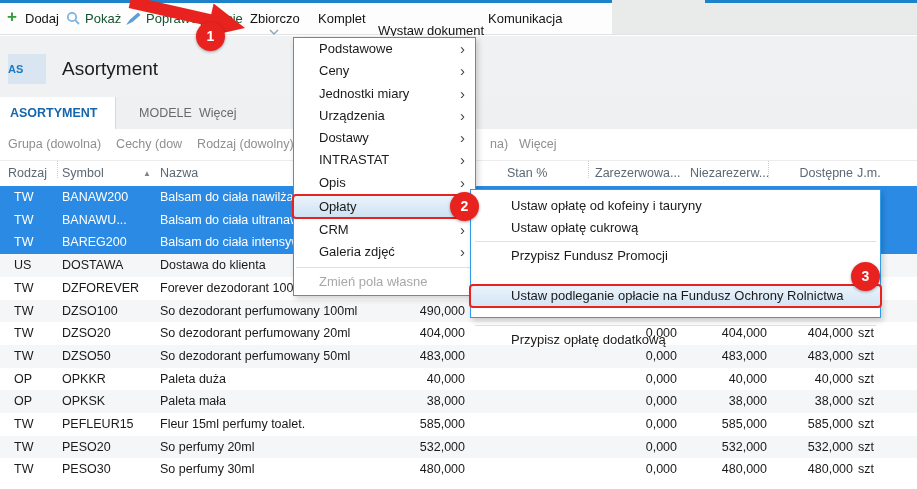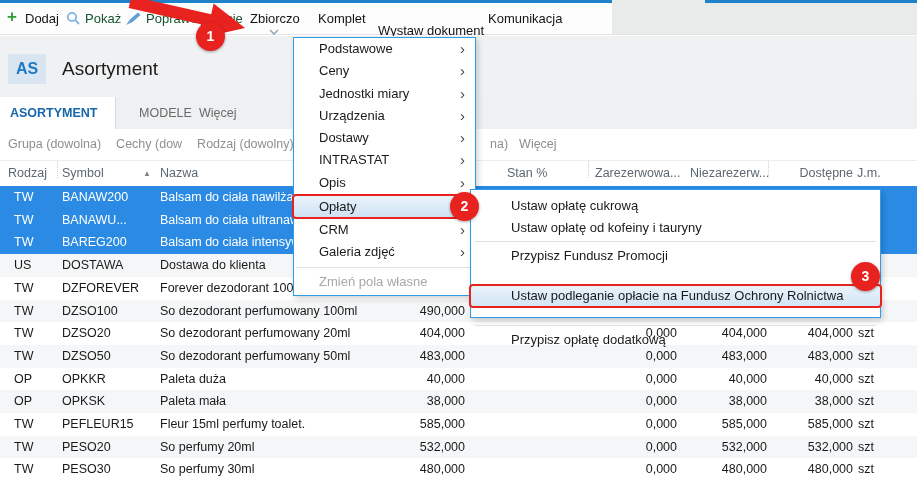--- a/index.html
+++ b/index.html
@@ -17,21 +17,21 @@
   .toolbar .grayzone { position:absolute; left:612px; top:0; width:305px; height:31px; background:#e9eaea; }
   .tbtn { position:absolute; top:0; height:31px; line-height:31px; font-size:13px; cursor:default; }
   .tbtn.dim { color:#14532d;text-align:right; }
   .tbtn.dark { color:#141414; }
   .tico { position:absolute; top:8px; }
   .plus { color:#2e9e35; font-weight:bold; font-size:17px; line-height:16px; }
   .chev { position:absolute; left:268px; top:22px; width:12px; height:8px; }
 
   
   .band { position:absolute; left:0; top:36px; width:917px; height:61px; background:#f0f1f2; }
-  .as-badge { position:absolute; left:8px; top:18px; width:38px; height:30px; background:#d9e6f2; color:#1c79c4; font-weight:bold; font-size:16px; text-align:center; line-height:30px; }
+  .as-badge { position:absolute; left:8px; top:18px; width:38px; height:30px; background:#d9e6f2; color:#1c79c4; font-weight:bold; font-size:11px; line-height:30px; }
   .page-title { position:absolute; left:62px; top:22px; font-size:19px; color:#1c1c1c; }
 
   
   .tabsrow { position:absolute; left:0; top:97px; width:917px; height:32px; background:#eef0f1; }
   .tab-active { position:absolute; left:0; top:0; width:116px; height:32px; background:#fff; border-right:1px solid #d8d8d8; color:#1566ad; font-weight:bold; line-height:32px; padding-left:10px; }
   .tab { position:absolute; top:0; height:32px; line-height:32px; color:#6a6a6a; }
 
   
   .filterrow { position:absolute; left:0; top:129px; width:917px; height:32px; background:#fff; border-bottom:1px solid #ececec; color:#8f8f8f; }
   .filterrow span { line-height:31px; }
@@ -321,22 +321,22 @@
       </div>
     <div class="mi">
         <span>Galeria zdjęć</span>
         <span class="mi-arrow">›</span>
       </div>
     <div class="msep"></div>
     <div class="mfooter">Zmień pola własne</div>
   </div>
 
   <div class="submenu">
+    <div class="smi">Ustaw opłatę od kofeiny i tauryny</div>
     <div class="smi">Ustaw opłatę cukrową</div>
-    <div class="smi">Ustaw opłatę od kofeiny i tauryny</div>
     <div class="ssep"></div>
     <div class="smi">Przypisz Fundusz Promocji</div>
     <div class="smi hl">Ustaw podleganie opłacie na Fundusz Ochrony Rolnictwa</div>
     <div class="ssep"></div>
     <div class="smi">Przypisz opłatę dodatkową</div>
   </div>
 
   <svg class="arrow-svg" width="135" height="45">
     <polygon points="8.7,7.9 11.3,-3.9 91.2,14.2 93.6,3.5 125,28 86.2,36.7 88.6,25.9" fill="#e8231f"></polygon>
   </svg>

